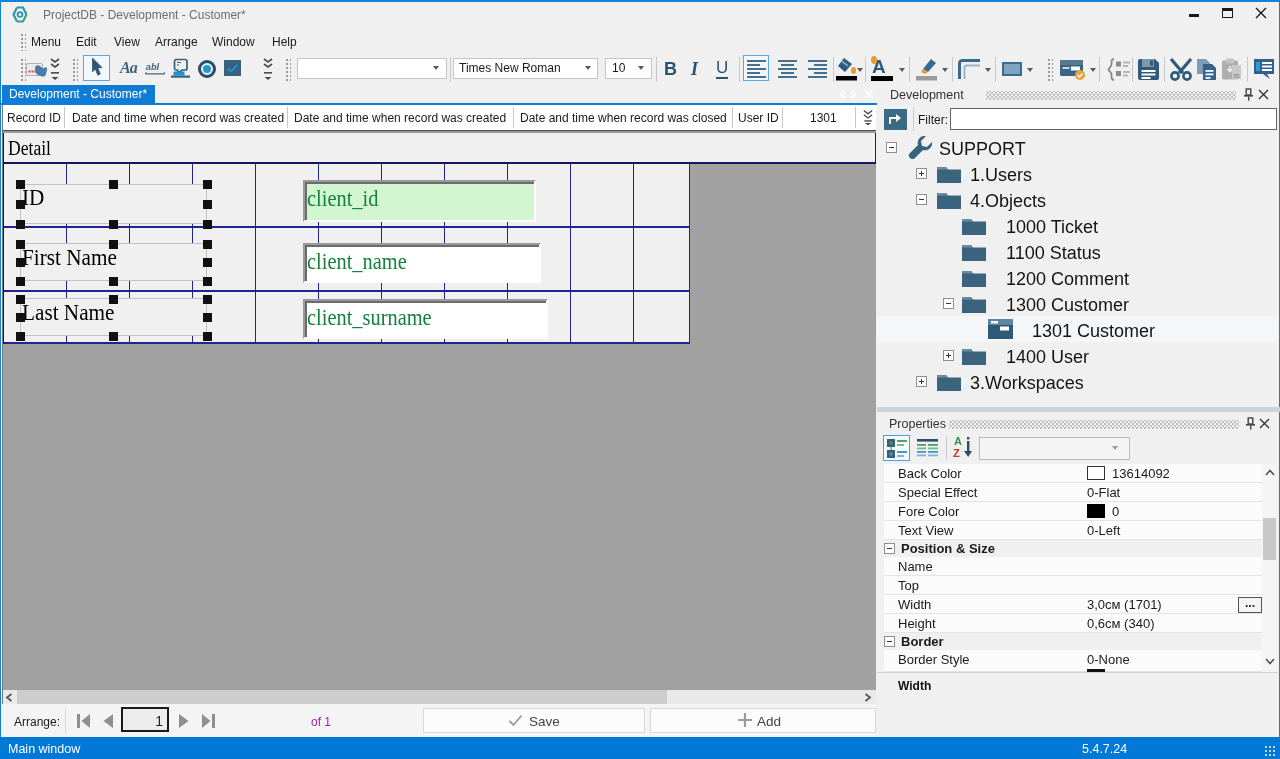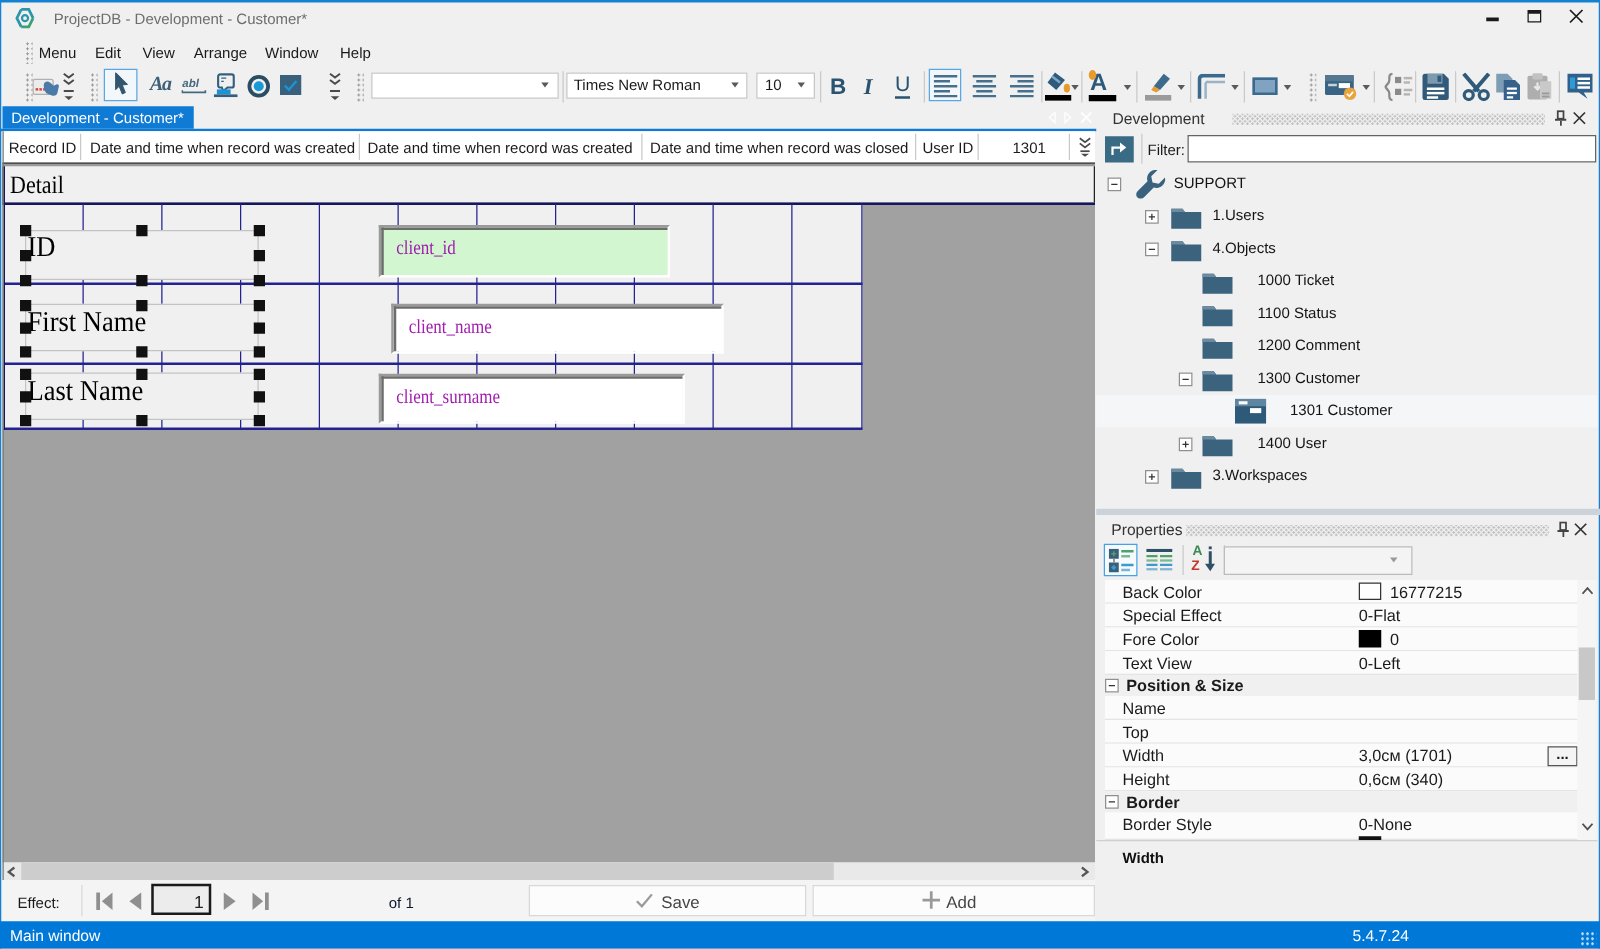--- a/index.html
+++ b/index.html
@@ -11,23 +11,23 @@
 .handle{position:absolute;width:9px;height:9px;background:#111}
 .navyv{position:absolute;width:1px;background:#23238f}
 .navyh{position:absolute;height:2px;background:#23238f}
 .toggle{position:absolute;width:11px;height:11px;background:#fff;border:1px solid #8f8f8f}
 .toggle i{position:absolute;left:2px;right:2px;top:4px;height:1px;background:#333}
 .toggle.plus b{position:absolute;left:4px;top:2px;bottom:2px;width:1px;background:#333}
 .prow{position:absolute;left:884px;width:378px;height:19px;background:#fbfbfb;border-bottom:1px solid #e4e4e4}
 .prow .lbl{position:absolute;left:14px;top:2px;color:#1a1a1a;font-size:13px}
 .prow .val{position:absolute;left:203px;top:2px;color:#1a1a1a;font-size:13px}
 .pcat{position:absolute;left:884px;width:378px;height:17px;background:#f0f0f0;font-weight:bold;font-size:13px}
-.tr-txt{position:absolute;font-size:12px;color:#141414}
+.tr-txt{position:absolute;font-size:18px;color:#141414}
 .fld{position:absolute;border-top:2px solid #9a9a9a;border-left:2px solid #9a9a9a;border-right:2px solid #fff;border-bottom:2px solid #fff}
-.fld .in{width:100%;height:100%;border-top:2px solid #6c6c6c;border-left:2px solid #6c6c6c;font-family:"Liberation Serif",serif;font-size:16px;color:#a21caf;padding-left:10px;line-height:29px}
+.fld .in{width:100%;height:100%;border-top:2px solid #6c6c6c;border-left:2px solid #6c6c6c;font-family:"Liberation Serif",serif;font-size:24px;color:#15803d;padding-left:0;line-height:29px}
 .fld .in s{display:inline-block;text-decoration:none;transform:scaleX(0.85);transform-origin:0 0}
 .dd{position:absolute;width:0;height:0;border-left:3.5px solid transparent;border-right:3.5px solid transparent;border-top:4.5px solid #5a5a5a}
 </style></head>
 <body>
 
 <div class="ab" style="left:0;top:0;width:1280px;height:2px;background:#1581d2"></div>
 <div class="ab" style="left:0;top:0;width:1px;height:759px;background:#1581d2"></div>
 <div class="ab" style="left:1279px;top:0;width:1px;height:759px;background:#1581d2"></div>
 
 <svg class="ab" style="left:11px;top:5px" width="18" height="19" viewBox="0 0 18 19">
@@ -298,21 +298,21 @@
 <div class="ab" style="left:20px;top:243px;width:187px;height:38px;border:1px solid #c3c3c3;background:#f0f0f0"></div>
 <div class="ab" style="left:20px;top:298px;width:187px;height:38px;border:1px solid #c3c3c3;background:#f0f0f0"></div>
 
 <div class="ab" style="left:22px;top:184.5px;font-family:'Liberation Serif',serif;font-size:23px;color:#000;transform:scaleX(0.923);transform-origin:0 0">ID</div>
 <div class="ab" style="left:22px;top:244.5px;font-family:'Liberation Serif',serif;font-size:23px;color:#000;transform:scaleX(0.923);transform-origin:0 0">First Name</div>
 <div class="ab" style="left:22px;top:299.5px;font-family:'Liberation Serif',serif;font-size:23px;color:#000;transform:scaleX(0.923);transform-origin:0 0">Last Name</div>
 
 <div class="fld" style="left:303px;top:180px;width:233px;height:42px">
     <div class="in" style="background:#d2f7d0"><s>client_id</s></div>
   </div>
-<div class="fld" style="left:313px;top:243px;width:266px;height:40px">
+<div class="fld" style="left:303px;top:243px;width:238px;height:40px">
     <div class="in" style="background:#fff"><s>client_name</s></div>
   </div>
 <div class="fld" style="left:303px;top:299px;width:245px;height:40px">
     <div class="in" style="background:#fff"><s>client_surname</s></div>
   </div>
 
 <div class="handle" style="left:15.5px;top:179.5px"></div>
 <div class="handle" style="left:109px;top:179.5px"></div>
 <div class="handle" style="left:202.5px;top:179.5px"></div>
 <div class="handle" style="left:15.5px;top:199.5px"></div>
@@ -476,21 +476,21 @@
  <path d="M0 14 L4.2 20 L8 14 Z" fill="#2f4f66"></path>
 </svg>
 <div class="vsep" style="left:979px;top:436px;height:24px"></div>
 <div class="ab" style="left:979px;top:437px;width:151px;height:23px;background:#f4f4f4;border:1px solid #bcbcbc"></div>
 <div class="dd" style="left:1112px;top:446px;border-top-color:#9a9a9a"></div>
 
 <div class="ab" style="left:884px;top:464px;width:378px;height:208px;background:#fbfbfb"></div>
 <div class="ab" style="left:1082px;top:464px;width:1px;height:208px;background:#e6e6e6"></div>
 <div class="prow" style="top:464px">
     <span class="lbl">Back Color</span>
-    <span class="val" style="left:228px">16777215</span>
+    <span class="val" style="left:228px">13614092</span>
   </div>
 <div class="ab" style="left:1087px;top:466px;width:18px;height:14px;background:#fff;border:1px solid #333"></div>
 <div class="prow" style="top:483px">
     <span class="lbl">Special Effect</span>
     <span class="val">0-Flat</span>
   </div>
 <div class="prow" style="top:502px">
     <span class="lbl">Fore Color</span>
     <span class="val" style="left:228px">0</span>
   </div>
@@ -547,39 +547,39 @@
 <div class="ab" style="left:2px;top:690px;width:874px;height:14px;background:#e9e9e9"></div>
 <svg class="ab" style="left:5px;top:693px" width="8" height="9" viewBox="0 0 8 9">
     <path d="M6.5 1 L2 4.5 L6.5 8" fill="none" stroke="#555" stroke-width="1.8"></path>
   </svg>
 <div class="ab" style="left:17px;top:690px;width:650px;height:14px;background:#cdcdcd"></div>
 <svg class="ab" style="left:864px;top:693px" width="8" height="9" viewBox="0 0 8 9">
     <path d="M1.5 1 L6 4.5 L1.5 8" fill="none" stroke="#555" stroke-width="1.8"></path>
   </svg>
 
 <div class="ab" style="left:2px;top:704px;width:874px;height:33px;background:#f4f4f4"></div>
-<div class="ab" style="left:14px;top:715px">Effect:</div>
+<div class="ab" style="left:14px;top:715px">Arrange:</div>
 <div class="vsep" style="left:65px;top:708px;height:25px;background:#d9d9d9"></div>
 <svg class="ab" style="left:76px;top:713px" width="15" height="16" viewBox="0 0 15 16">
     <rect x="1" y="1" width="3" height="14" fill="#8f8f8f"></rect>
     <path d="M14 1 L5.5 8 L14 15 Z" fill="#8f8f8f"></path>
   </svg>
 <svg class="ab" style="left:102px;top:713px" width="12" height="16" viewBox="0 0 12 16">
     <path d="M11 1 L1.5 8 L11 15 Z" fill="#8f8f8f"></path>
   </svg>
 <div class="ab" style="left:121px;top:707px;width:48px;height:25px;background:#ececec;border:2px solid #1a1a1a"></div>
 <div class="ab" style="left:121px;top:713px;width:42px;height:14px;text-align:right;font-size:14px;color:#222">1</div>
 <svg class="ab" style="left:178px;top:713px" width="12" height="16" viewBox="0 0 12 16">
     <path d="M1 1 L10.5 8 L1 15 Z" fill="#8f8f8f"></path>
   </svg>
 <svg class="ab" style="left:201px;top:713px" width="15" height="16" viewBox="0 0 15 16">
     <path d="M1 1 L9.5 8 L1 15 Z" fill="#8f8f8f"></path>
     <rect x="11" y="1" width="3" height="14" fill="#8f8f8f"></rect>
   </svg>
-<div class="ab" style="left:311px;top:715px;color:#0f172a">of  1</div>
+<div class="ab" style="left:311px;top:715px;color:#a21caf">of  1</div>
 <div class="ab" style="left:423px;top:708px;width:222px;height:25px;background:#fcfcfc;border:1px solid #d8d8d8"></div>
 <svg class="ab" style="left:508px;top:714px" width="15" height="13" viewBox="0 0 15 13">
     <path d="M1.5 7 L5.5 11 L13.5 1.5" fill="none" stroke="#9a9a9a" stroke-width="1.8"></path>
   </svg>
 <div class="ab" style="left:529px;top:714px;font-size:13.5px;color:#444">Save</div>
 <div class="ab" style="left:650px;top:708px;width:226px;height:25px;background:#fcfcfc;border:1px solid #d8d8d8"></div>
 <svg class="ab" style="left:737px;top:712px" width="16" height="16" viewBox="0 0 16 16">
     <path d="M8 1 L8 15 M1 8 L15 8" stroke="#9a9a9a" stroke-width="2.2"></path>
   </svg>
 <div class="ab" style="left:757px;top:714px;font-size:13.5px;color:#444">Add</div>

